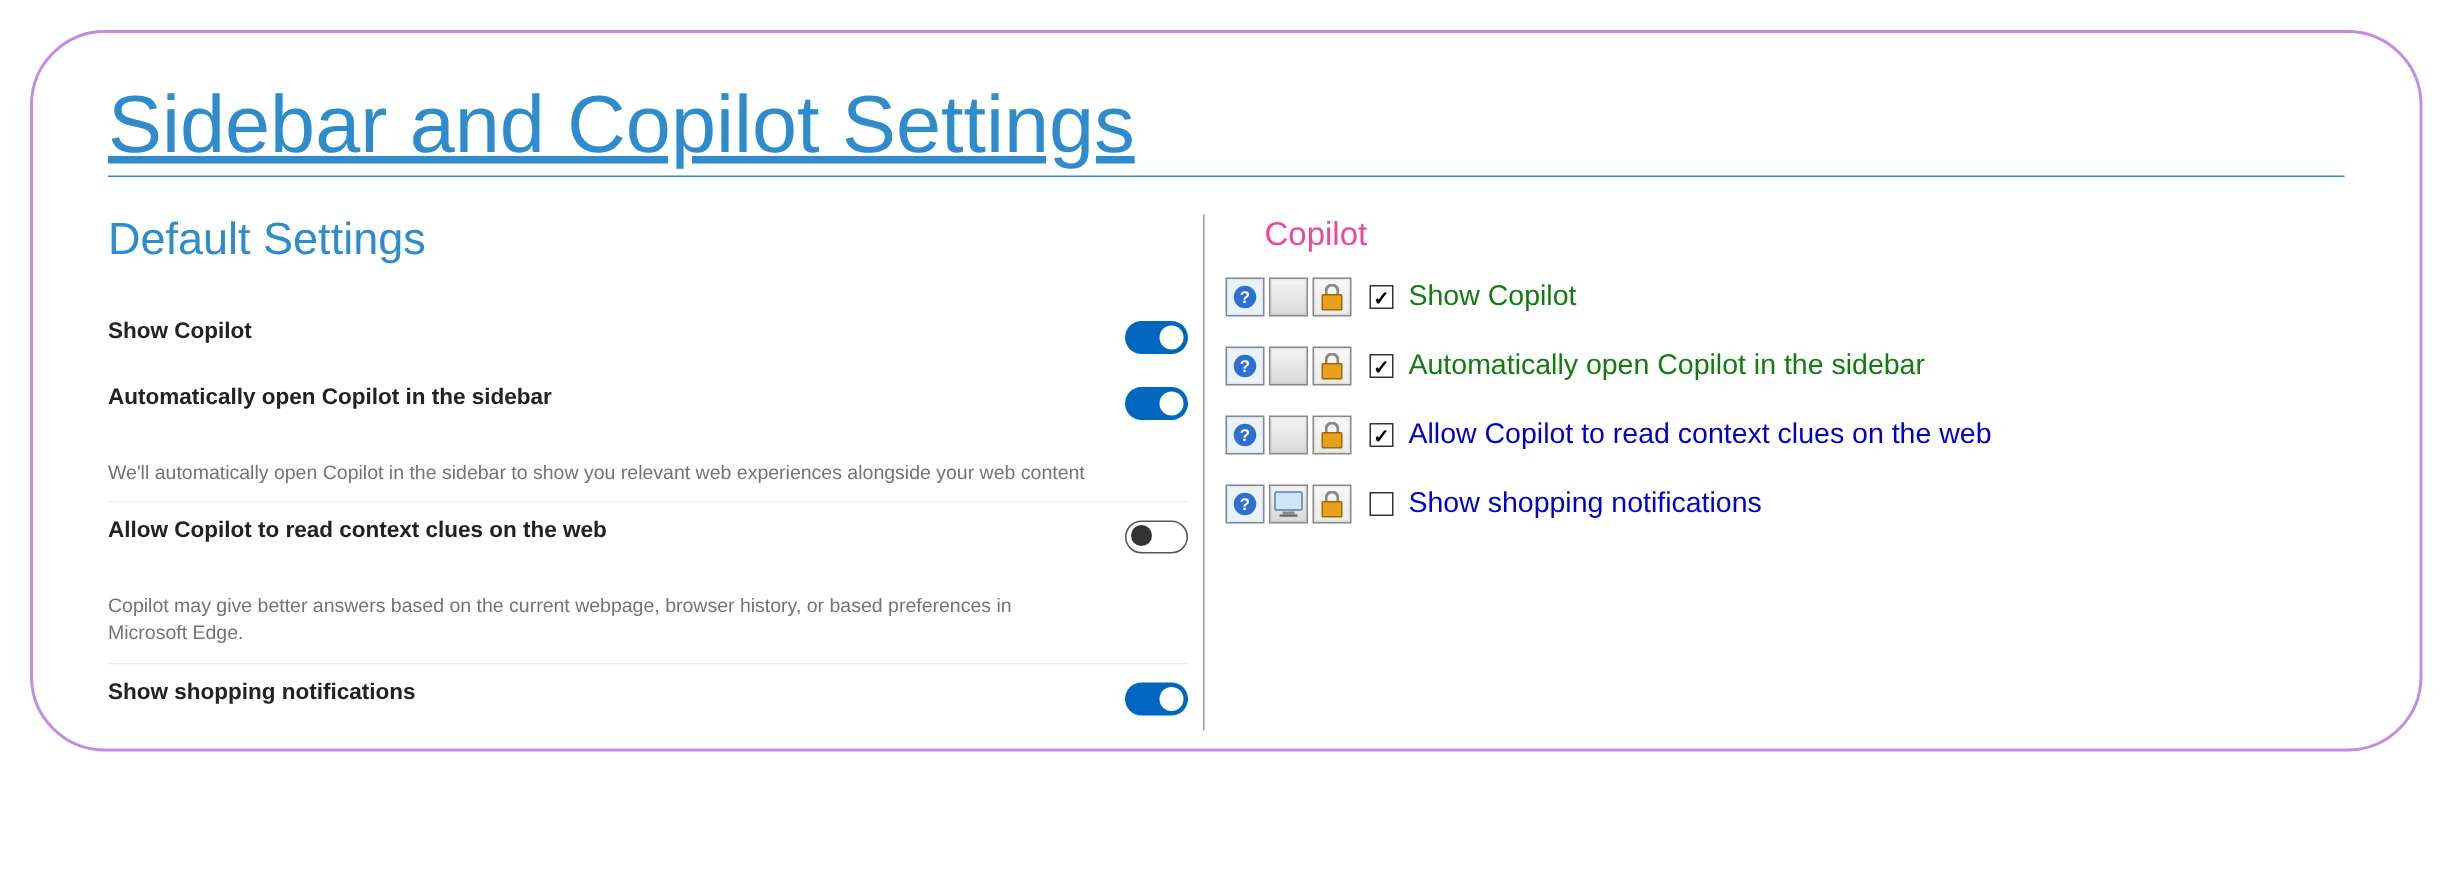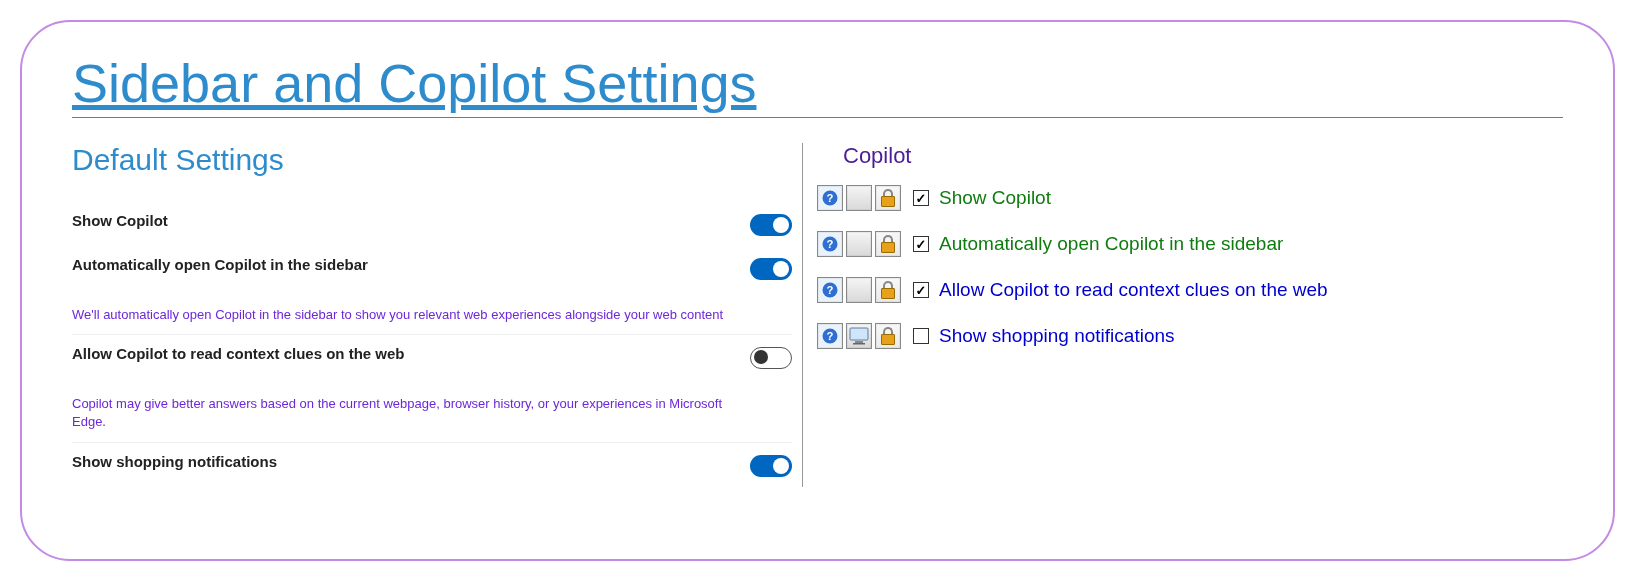--- a/index.html
+++ b/index.html
@@ -7,21 +7,21 @@
     margin: 0;
     padding: 20px;
     font-family: "Segoe UI", Tahoma, sans-serif;
     background: #fff;
   }
   .frame {
     border: 2px solid #c38ae6;
     border-radius: 50px;
     padding: 30px 50px 40px 50px;
     width: 1595px;
-    height: 541px;
+    height: 481px;
     position: relative;
   }
   .page-title {
     font-size: 54px;
     font-weight: 300;
     color: #2e8bcc;
     text-decoration: underline;
     text-decoration-color: #2e8bcc;
     margin: 0 0 25px 0;
     border-bottom: 1px solid #2e8bcc;
@@ -51,21 +51,21 @@
   .setting-row.no-border { border-bottom: none; }
   .setting-text { flex: 1; padding-right: 20px; }
   .setting-label {
     font-size: 15px;
     font-weight: 600;
     color: #222;
     margin-bottom: 3px;
   }
   .setting-desc {
     font-size: 13px;
-    color: #6d28d9;
+    color: #737373;
     line-height: 1.4;
     margin-top: 33px;
   }
   .toggle {
     width: 42px;
     height: 22px;
     border-radius: 11px;
     position: relative;
     flex-shrink: 0;
     margin-top: 2px;
@@ -96,21 +96,21 @@
 
   .divider {
     width: 1px;
     background: #999;
     align-self: stretch;
     margin: 0 6px 0 6px;
   }
 
   .policy-header {
     font-size: 22px;
-    color: #4c1d95;
+    color: #ec4899;
     margin: 0 0 6px 30px;
     font-family: Arial, sans-serif;
   }
   .policy-row {
     display: flex;
     align-items: center;
     gap: 4px;
     padding: 10px 0 10px 4px;
     font-family: Arial, sans-serif;
   }
@@ -207,21 +207,21 @@
         <div class="setting-text">
           <div class="setting-label">Automatically open Copilot in the sidebar</div>
           <div class="setting-desc">We'll automatically open Copilot in the sidebar to show you relevant web experiences alongside your web content</div>
         </div>
         <div class="toggle on"></div>
       </div>
 
       <div class="setting-row">
         <div class="setting-text">
           <div class="setting-label">Allow Copilot to read context clues on the web</div>
-          <div class="setting-desc">Copilot may give better answers based on the current webpage, browser history, or your experiences in Microsoft Edge.</div>
+          <div class="setting-desc">Copilot may give better answers based on the current webpage, browser history, or based preferences in Microsoft Edge.</div>
         </div>
         <div class="toggle off"></div>
       </div>
 
       <div class="setting-row">
         <div class="setting-text">
           <div class="setting-label">Show shopping notifications</div>
         </div>
         <div class="toggle on"></div>
       </div>

